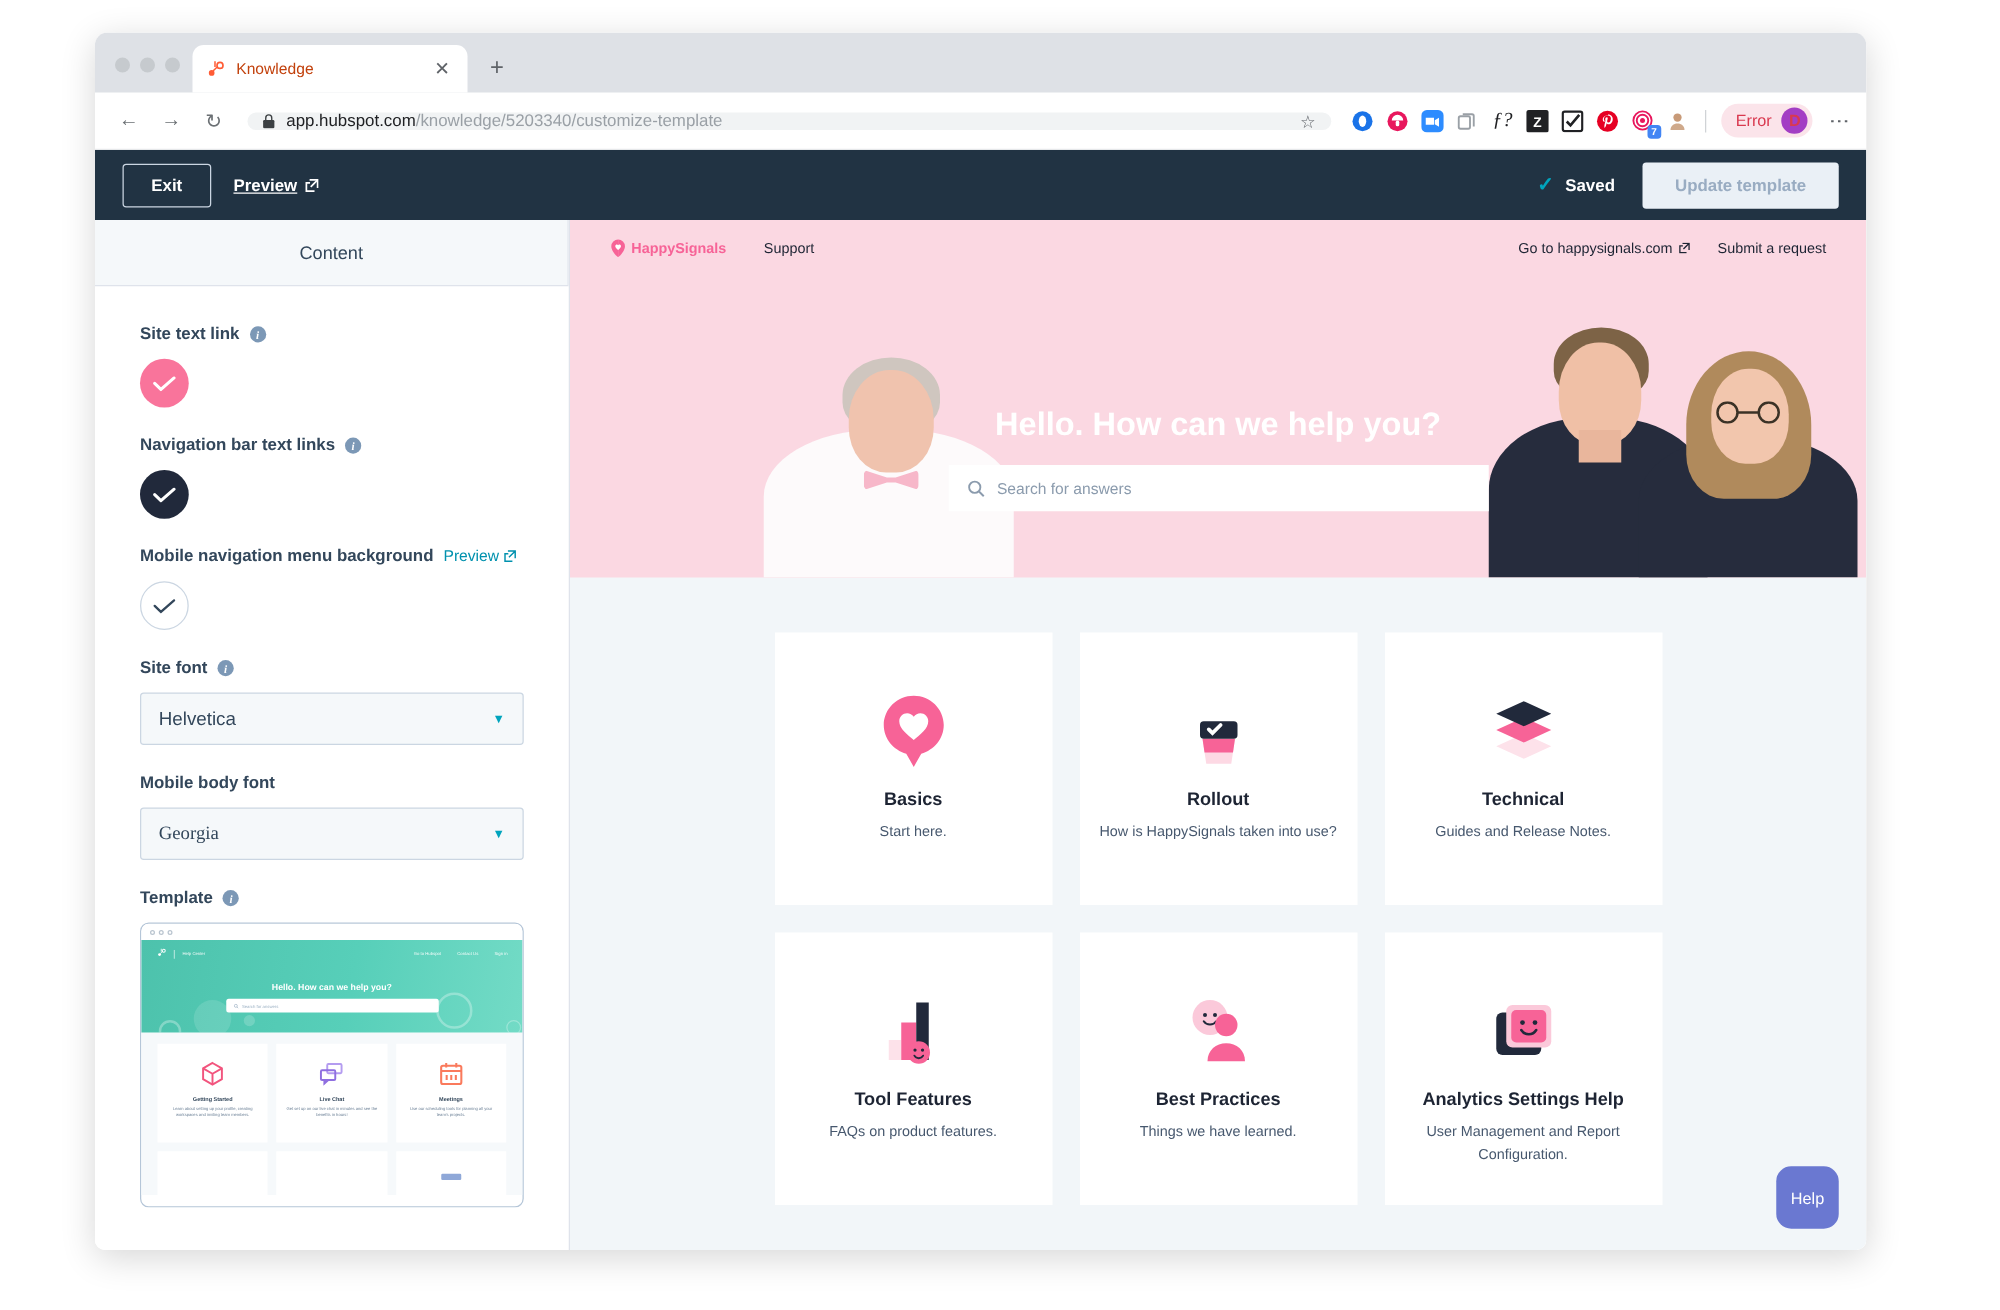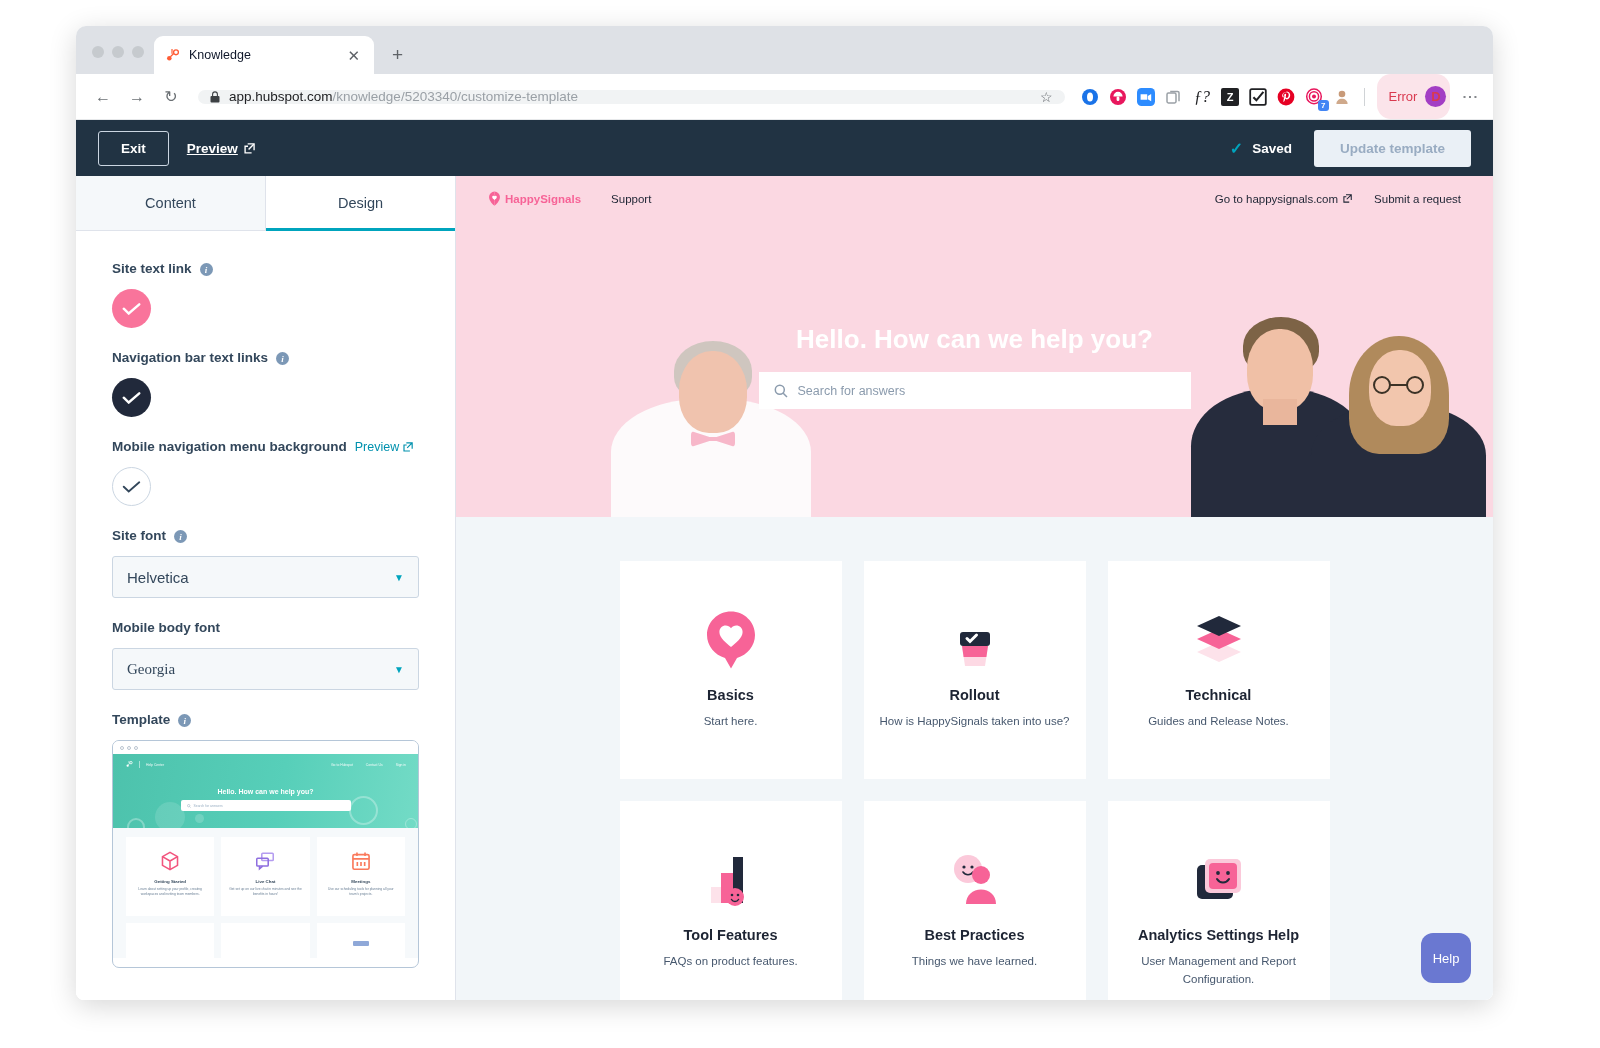--- a/index.html
+++ b/index.html
@@ -27,21 +27,21 @@
   }
   .traffic { display: flex; gap: 8px; align-items: center; padding: 0 10px 16px 4px; }
   .dot { width: 12px; height: 12px; border-radius: 50%; background: #c6cace; }
   .tab {
     height: 38px; width: 220px; background: #fff;
     border-radius: 9px 9px 0 0; display: flex; align-items: center;
     padding: 0 10px; gap: 9px; position: relative;
   }
   .tab-favicon { width: 16px; height: 16px; flex: none; }
   .tab-title {
-    font-size: 12.5px; color: #0f172a; flex: 1;
+    font-size: 12.5px; color: #c2410c; flex: 1;
     white-space: nowrap; overflow: hidden; text-overflow: ellipsis;
   }
   .tab-close { color: #5f6368; font-size: 15px; line-height: 1; padding: 2px 4px; }
   .newtab {
     margin-left: 10px; margin-bottom: 8px; color: #5f6368;
     font-size: 19px; line-height: 1; padding: 2px 8px;
   }
 
   .urlbar {
     height: 46px; background: #fff; display: flex; align-items: center;
@@ -63,21 +63,21 @@
   .ext-row { display: flex; align-items: center; gap: 9px; padding-left: 4px; }
   .ext { width: 19px; height: 19px; display: flex; align-items: center;
          justify-content: center; position: relative; }
   .ext-badge {
     position: absolute; right: -5px; bottom: -5px; background: #4285f4;
     color: #fff; font-size: 8px; border-radius: 3px; padding: 0 3px;
     line-height: 11px; font-weight: 700;
   }
   .ext-divider { width: 1px; height: 18px; background: #d0d3d6; margin: 0 3px; }
   .error-pill {
-    background: #fbe4ea; border-radius: 14px; height: 45px;
+    background: #fbe4ea; border-radius: 14px; height: 27px;
     display: flex; align-items: center; gap: 8px; padding: 0 4px 0 12px;
   }
   .error-pill span { font-size: 13px; color: #d9394f; }
   .avatar-d {
     width: 21px; height: 21px; border-radius: 50%; background: #a33ec4;
     color: #fff; font-size: 11px; font-weight: 700;
     display: flex; align-items: center; justify-content: center;
   }
   .kebab { color: #5f6368; font-size: 16px; padding: 0 6px; line-height: 0.6;
            letter-spacing: 0; writing-mode: vertical-rl; }
@@ -183,21 +183,21 @@
     align-items: center; padding-top: 13px; text-align: center;
   }
   .tc2 { height: 35px; }
   .tc-title { font-size: 4.4px; color: #33475b; font-weight: 700; margin-top: 7px; }
   .tc-desc { font-size: 3.3px; color: #6a7f95; margin-top: 3px; line-height: 1.5; padding: 0 7px; }
   .sel-tpl { font-size: 13.5px; color: #33475b; padding: 24px 36px 0; }
   .sel-tpl b { font-weight: 700; }
 
   
   .preview { flex: 1; background: #f2f6f9; position: relative; overflow: hidden; }
-  .pv-hero { height: 341px; background: #fbd8e2; position: relative; overflow: hidden; }
+  .pv-hero { height: 286px; background: #fbd8e2; position: relative; overflow: hidden; }
   .pv-nav { display: flex; align-items: center; padding: 15px 32px 0; gap: 30px; position: relative; z-index: 4; }
   .hs-logo { display: flex; align-items: center; gap: 4px; }
   .hs-logo span { color: #f76397; font-size: 11.5px; font-weight: 700; }
   .pv-navlink { font-size: 11.5px; color: #1d2433; }
   .pv-navright { margin-left: auto; display: flex; gap: 22px; }
   .pv-h1 {
     position: absolute; left: 0; right: 0; top: 148px; text-align: center;
     color: #fff; font-size: 26px; font-weight: 700; z-index: 3;
   }
   .pv-search {
@@ -358,21 +358,20 @@
         </div>
         <button class="update-btn">Update template</button>
       </div>
     </div>
 
     <div class="body-split">
 
       <div class="sidepanel">
         <div class="tabs">
           <div class="stab inactive">Content</div>
-          <div class="stab active">Design</div>
         </div>
 
         <div class="panel-body">
 
           <div class="field">
             <div class="flabel">
               <span>Site text link</span>
               <span class="info-i">i</span>
             </div>
             <div class="swatch pink">

